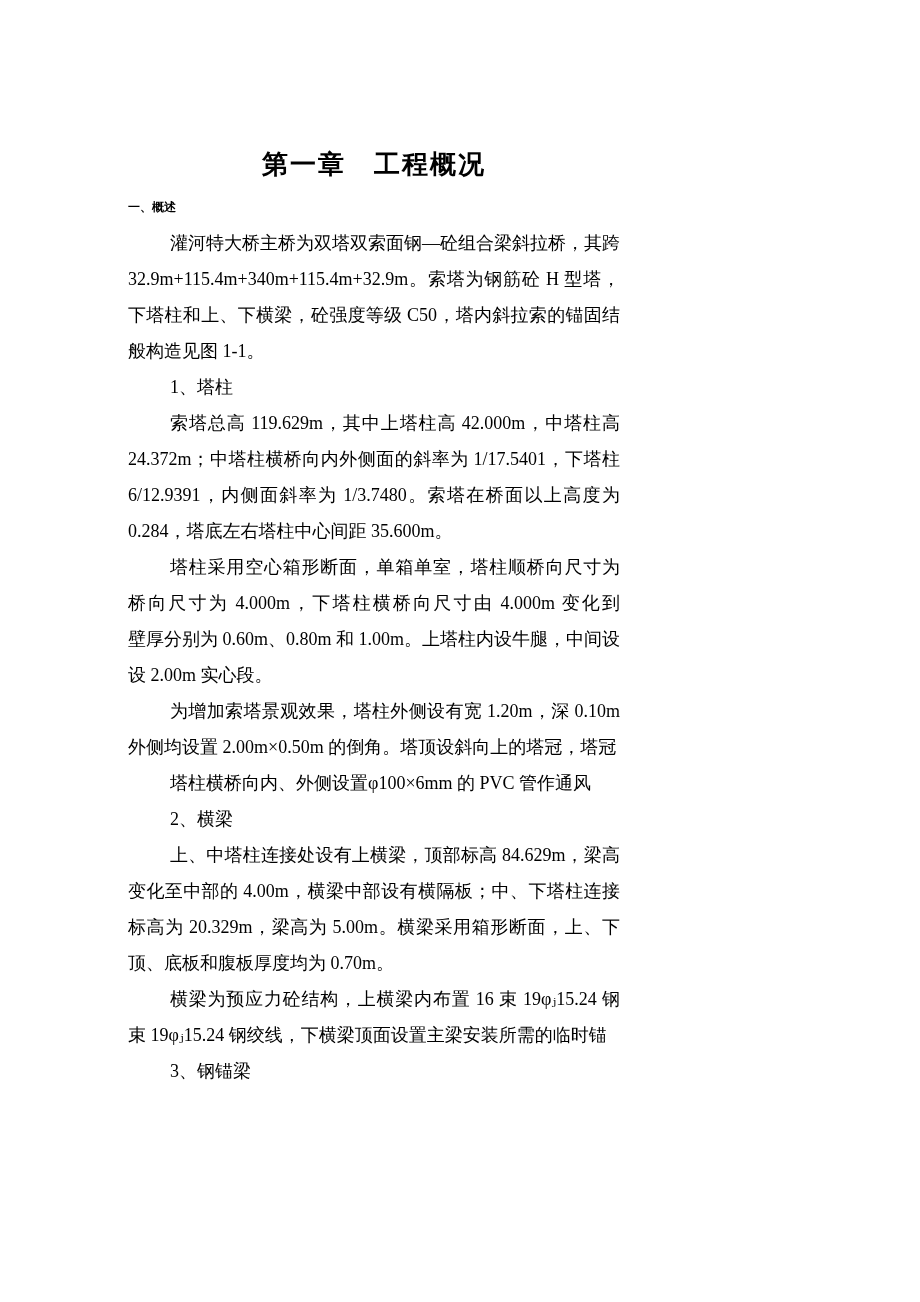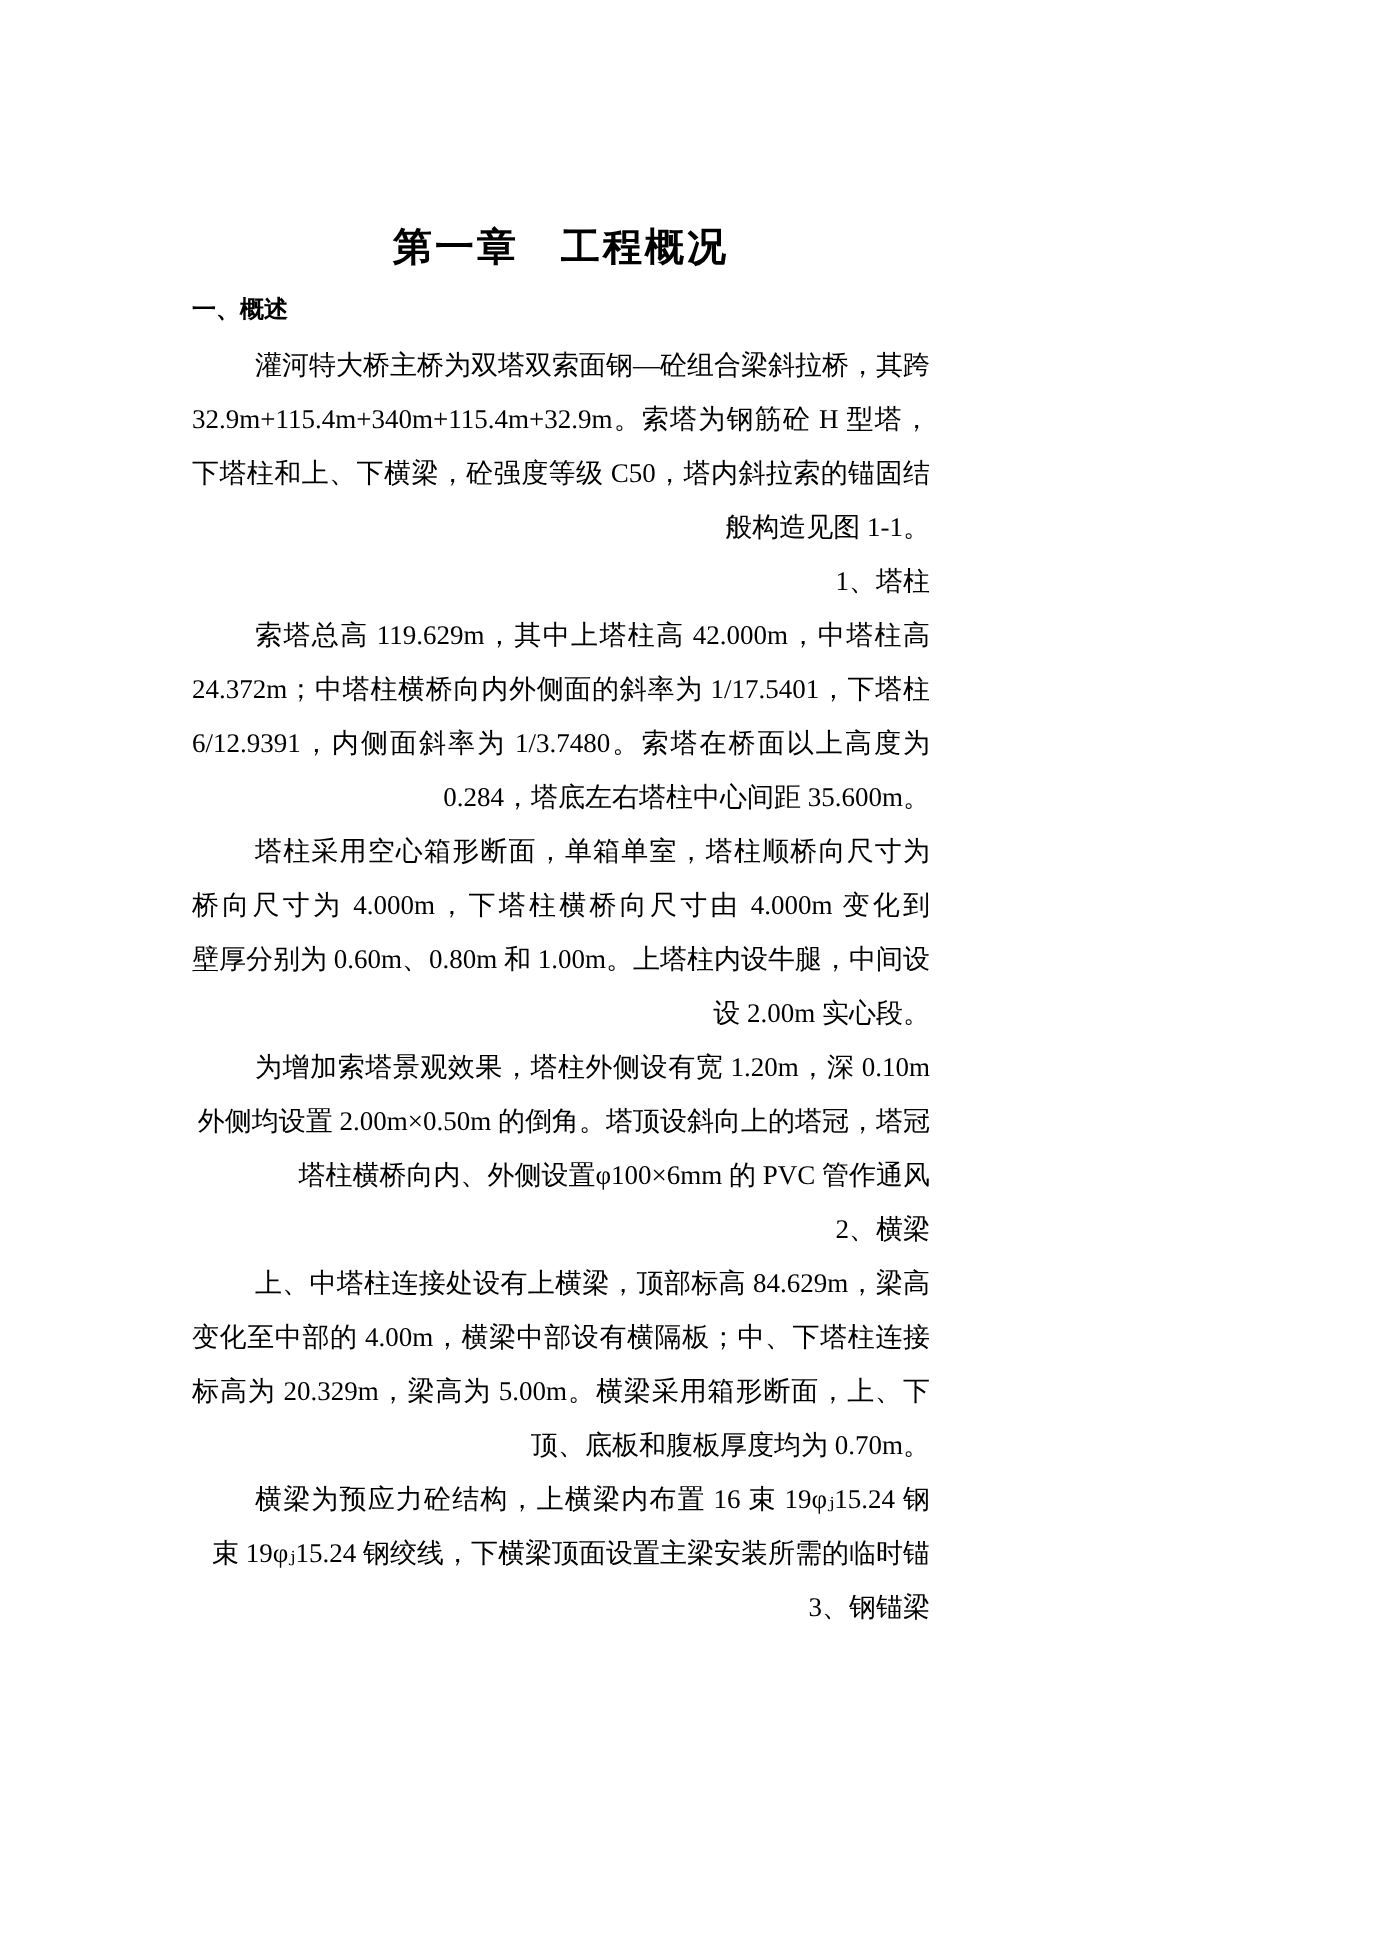--- a/index.html
+++ b/index.html
@@ -20,32 +20,31 @@
   }
   .doc-title {
     font-size: 26px;
     font-weight: bold;
     line-height: 40px;
     text-align: center;
     letter-spacing: 2px;
     margin: 0 0 4px 0;
   }
   .section-heading {
-    font-size: 16px;
+    font-size: 12px;
     font-weight: bold;
     line-height: 36px;
     margin: 0;
   }
   .block { margin: 0; }
   .line {
     font-size: 18px;
     line-height: 36px;
     height: 36px;
     overflow: hidden;
-    text-align: right;
   }
   .line.full {
     text-align: justify;
     text-align-last: justify;
     -moz-text-align-last: justify;
   }
   .line.indent {
     text-indent: 42px;
   }
   .subheading .line {

